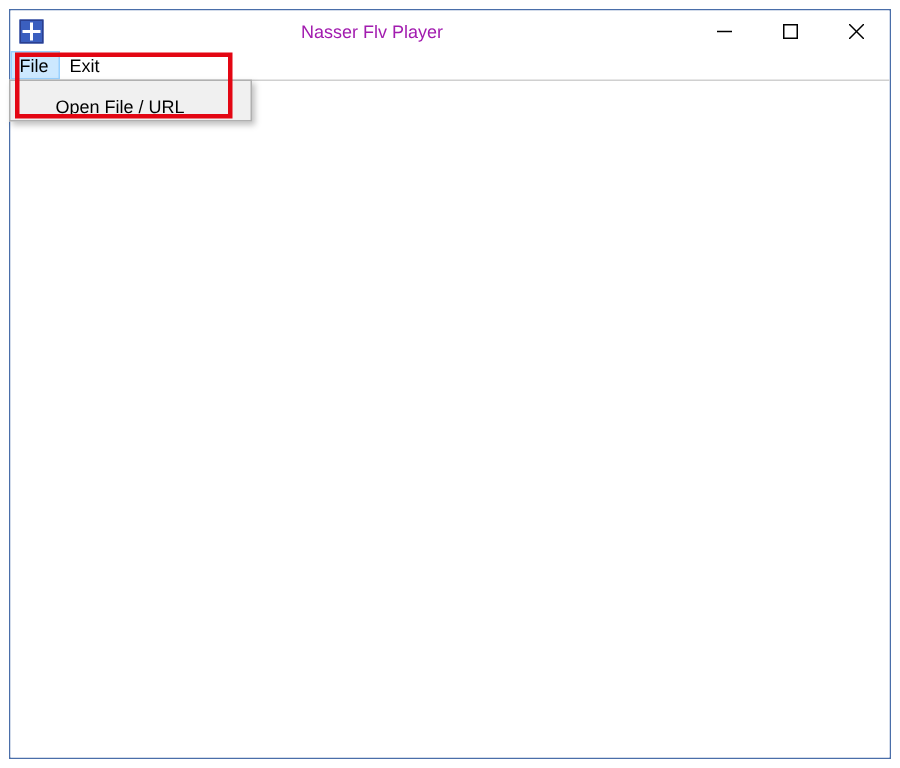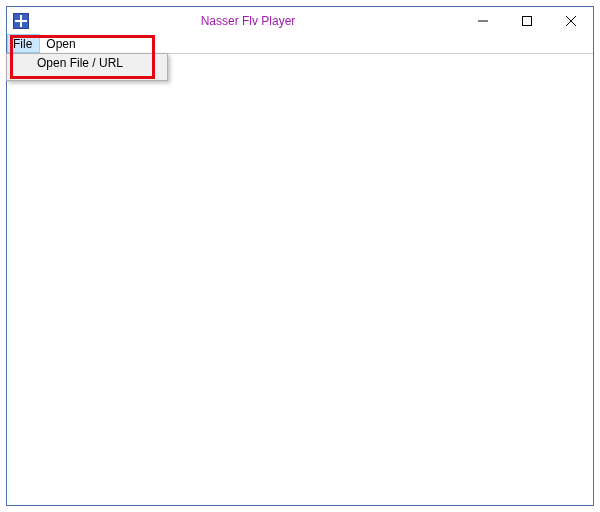--- a/index.html
+++ b/index.html
@@ -101,21 +101,21 @@
       width: 162px;
       background: #f0f0f0;
       border: 1px solid #b0b0b0;
       box-shadow: 2px 2px 4px rgba(0,0,0,0.25);
       padding: 2px;
       z-index: 5;
     }
     .dropdown-item {
       height: 22px;
       display: flex;
-      align-items: flex-start;
+      align-items: flex-end;
       padding-left: 28px;
       font-size: 12px;
       color: #000;
       background: #f0f0f0;
       cursor: default;
     }
     .highlight-box {
       position: absolute;
       border: 3px solid #e30613;
       pointer-events: none;
@@ -149,21 +149,21 @@
           </svg>
       </button>
     </div>
   </div>
 
   <div class="menubar">
     <div class="menu-item open">
       <span>File</span>
     </div>
     <div class="menu-item">
-      <span>Open</span>
+      <span>Exit</span>
     </div>
 
     <div class="dropdown">
       <div class="dropdown-item">
         <span>Open File / URL</span>
       </div>
     </div>
   </div>
 
   <div class="content"></div>

